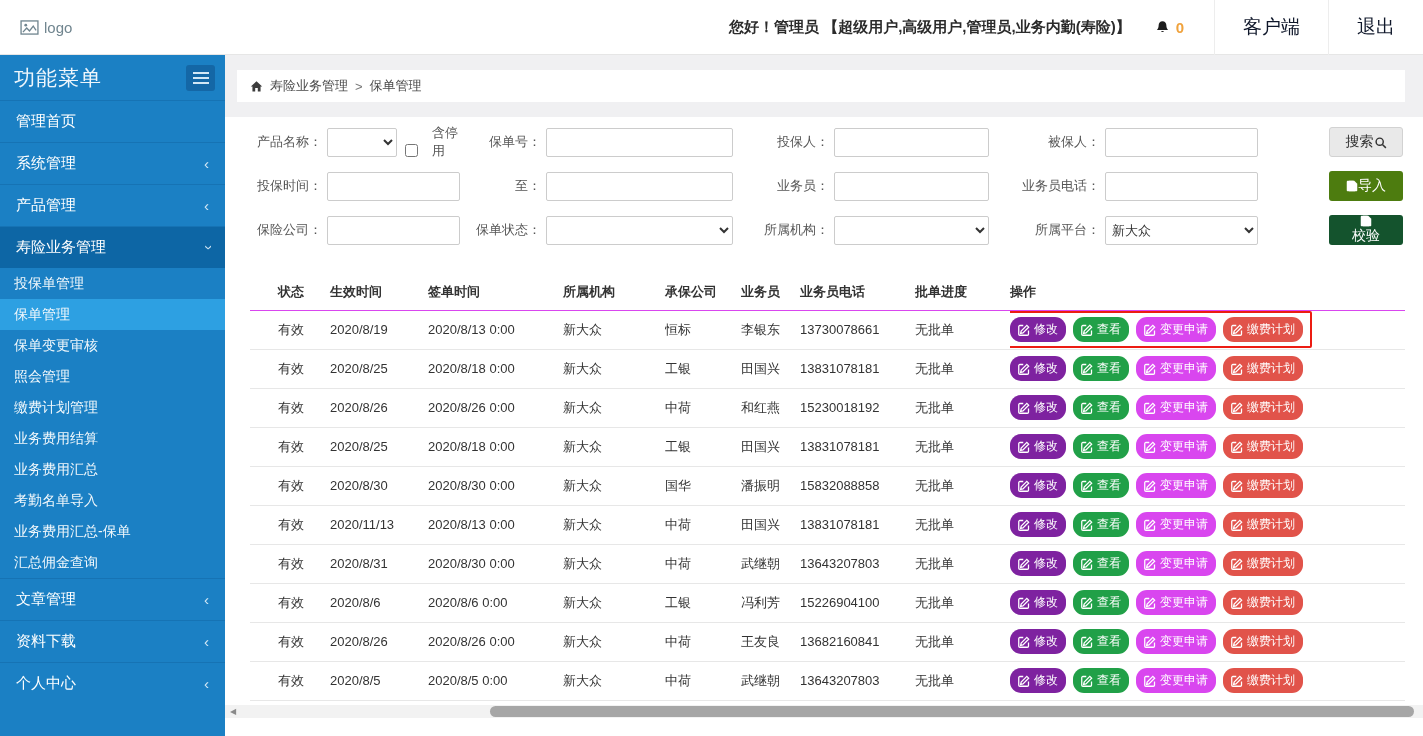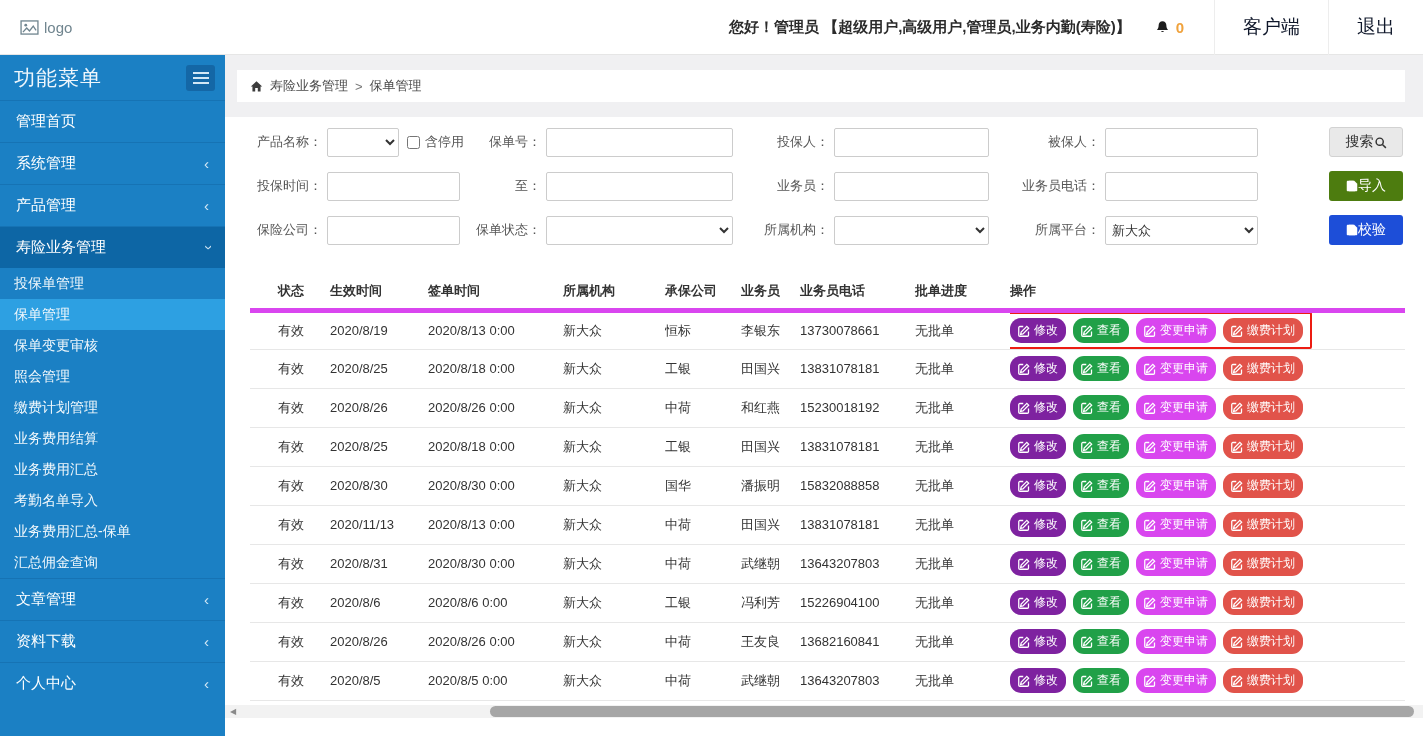--- a/index.html
+++ b/index.html
@@ -72,39 +72,39 @@
     font-size:13px; color:#555;
   }
   .flabel { text-align:right; padding-right:3px; white-space:nowrap; }
   .tin {
     width:100%; height:29px; border:1px solid #ccc; border-radius:2px;
     padding:0 6px; font-size:13px; color:#333; background:#fff; outline:none;
   }
   select.tin { padding:0 2px; }
   .prod-cell { display:flex; align-items:center; gap:4px; }
   .prod-cell select { width:72px; }
-  .chk-label { font-size:13px; color:#555; display:flex; align-items:flex-start; gap:2px; cursor:pointer; }
+  .chk-label { font-size:13px; color:#555; display:flex; align-items:flex-end; gap:11px; cursor:pointer; }
   .w133 { width:133px; }
 
   .fbtns { position:absolute; top:10px; right:20px; width:74px; display:flex; flex-direction:column; gap:14px; }
   .btn {
     height:30px; display:flex; align-items:center; justify-content:center; 
     font-size:14px; border-radius:3px; border:1px solid transparent; cursor:pointer;
     font-family:inherit;
   }
   .btn-search { background:#e9e9e9; border-color:#d2d2d2; color:#333; }
   .btn-import { background:#4d7c0f; color:#fff; }
-  .btn-validate { background:#1d4ed8; color:#fff; }
+  .btn-validate { background:#14532d; color:#fff;flex-direction:column; }
 
   
   .tbl {
     margin:30px 18px 0 25px; width:calc(100% - 43px);
     border-collapse:collapse; table-layout:fixed; font-size:13px; color:#333;
   }
-  .tbl th { text-align:left; font-weight:700; height:35px; border-bottom:5px solid #d946ef; padding:0; }
+  .tbl th { text-align:left; font-weight:700; height:35px; border-bottom:1px solid #d946ef; padding:0; }
   .tbl td { height:39px; border-bottom:1px solid #e7e7e7; padding:0; white-space:nowrap; overflow:hidden; }
   .tbl th:first-child, .tbl td:first-child { padding-left:28px; }
   .acts { display:inline-flex; gap:7px; align-items:center; vertical-align:middle; }
   .hl { display:inline-flex; border:2px solid #ec1c12; border-radius:2px; padding:4px 7px; margin:-7px 0 -7px -9px; vertical-align:middle; }
   .abtn {
     display:inline-flex; align-items:center; gap:4px; border:none; cursor:pointer;
     color:#fff; font-size:12px; padding:4px 8px; border-radius:11px; white-space:nowrap;
     font-family:inherit;
   }
   .a-edit { background:#7e22a0; }

